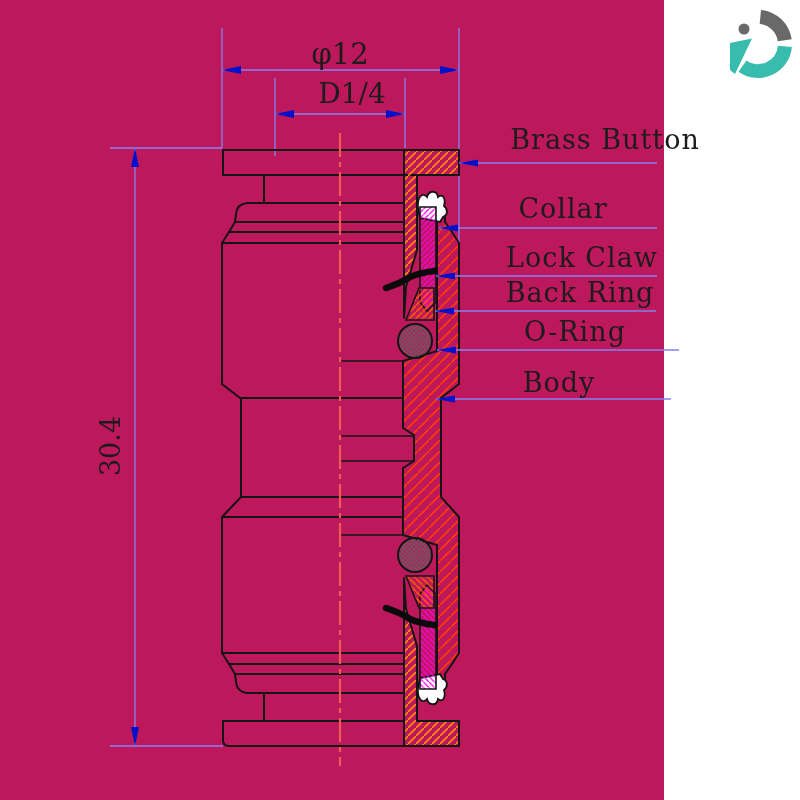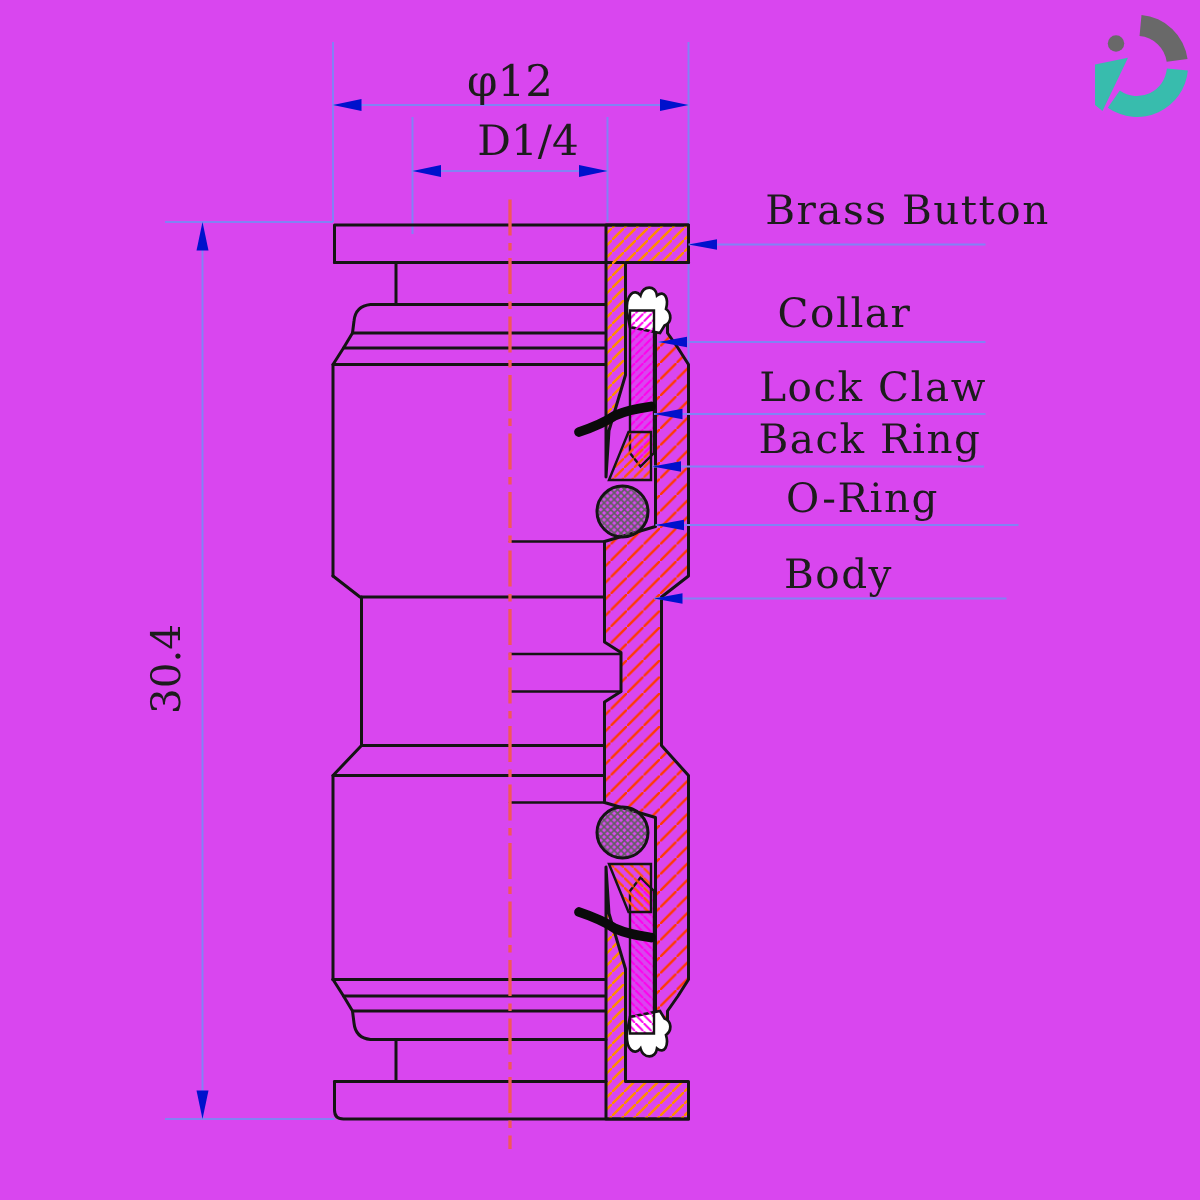--- a/index.html
+++ b/index.html
@@ -1,16 +1,16 @@
 <!DOCTYPE html>
 <html><head>
 <meta charset="utf-8">
 <style>
   html,body{margin:0;padding:0;background:#ffffff;width:800px;height:800px;overflow:hidden;}
-  #canvas{position:relative;width:800px;height:800px;background:#d946ef;}
+  #canvas{position:relative;width:664px;height:800px;background:#be185d;}
   svg{position:absolute;left:0;top:0;}
   text{font-family:"DejaVu Serif", serif; fill:#1c1c1c;}
   .lbl{font-size:27px; letter-spacing:1px;}
   .dimtxt{font-size:28px;}
 </style>
 </head>
 <body>
 <div id="canvas">
 
 <svg width="800" height="800" viewBox="0 0 800 800">

